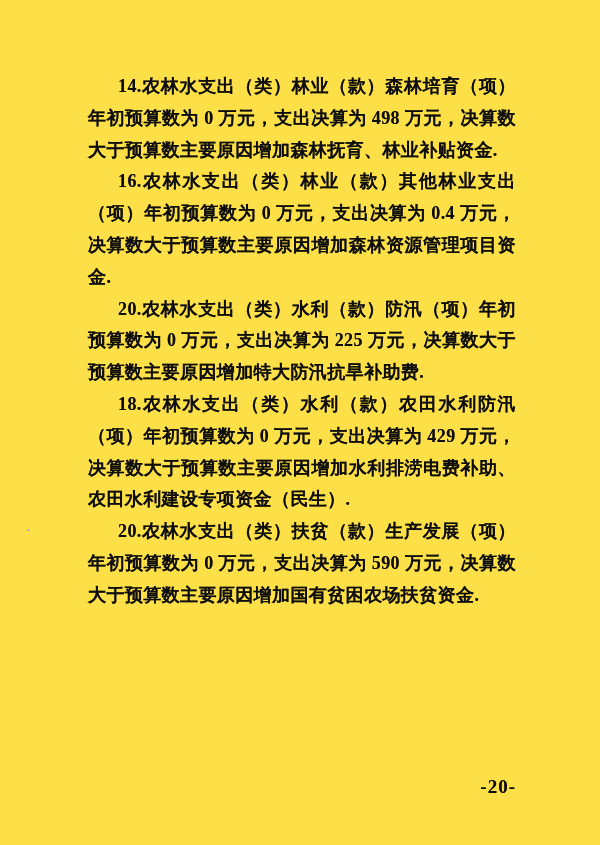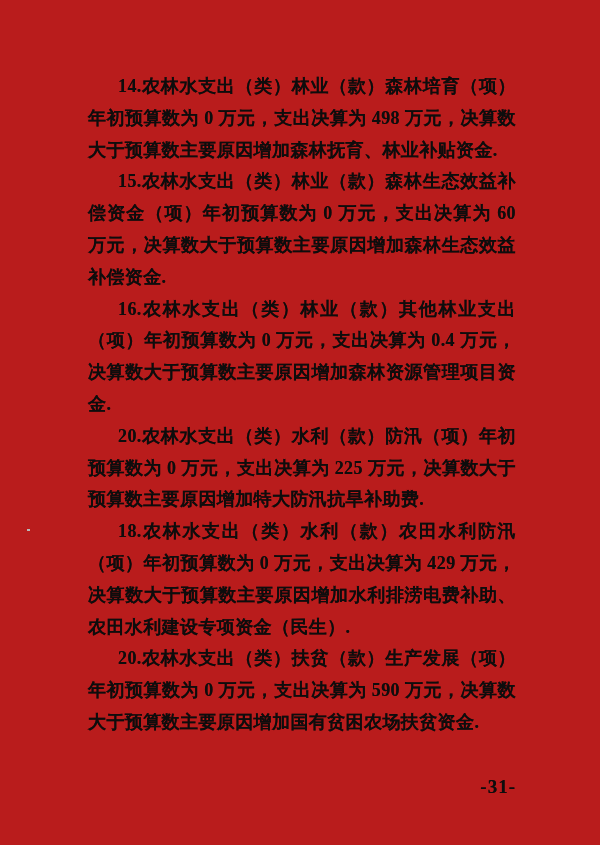--- a/index.html
+++ b/index.html
@@ -4,21 +4,21 @@
 <style>
   html, body {
     margin: 0;
     padding: 0;
     background: #ffffff;
   }
   .page {
     position: relative;
     width: 600px;
     height: 845px;
-    background: #b91c1c;
+    background: #fde047;
     overflow: hidden;
     font-family: "Liberation Serif", "DejaVu Serif", serif;
   }
   .content {
     position: absolute;
     left: 88px;
     top: 71px;
     width: 428px;
   }
   .content p {
@@ -55,21 +55,20 @@
     height: 2px;
     background: #b9b9b9;
   }
 </style>
 </head>
 <body>
 
 <div class="page">
   <div class="content">
     <p>14.农林水支出（类）林业（款）森林培育（项）年初预算数为 0 万元，支出决算为 498 万元，决算数大于预算数主要原因增加森林抚育、林业补贴资金.</p>
-    <p>15.农林水支出（类）林业（款）森林生态效益补偿资金（项）年初预算数为 0 万元，支出决算为 60 万元，决算数大于预算数主要原因增加森林生态效益补偿资金.</p>
     <p>16.农林水支出（类）林业（款）其他林业支出（项）年初预算数为 0 万元，支出决算为 0.4 万元，决算数大于预算数主要原因增加森林资源管理项目资金.</p>
     <p>20.农林水支出（类）水利（款）防汛（项）年初预算数为 0 万元，支出决算为 225 万元，决算数大于预算数主要原因增加特大防汛抗旱补助费.</p>
     <p>18.农林水支出（类）水利（款）农田水利防汛（项）年初预算数为 0 万元，支出决算为 429 万元，决算数大于预算数主要原因增加水利排涝电费补助、农田水利建设专项资金（民生）.</p>
     <p>20.农林水支出（类）扶贫（款）生产发展（项）年初预算数为 0 万元，支出决算为 590 万元，决算数大于预算数主要原因增加国有贫困农场扶贫资金.</p>
   </div>
-  <div class="page-number">-31-</div>
+  <div class="page-number">-20-</div>
   <div class="speckle"></div>
 </div>
 
 </body></html>

